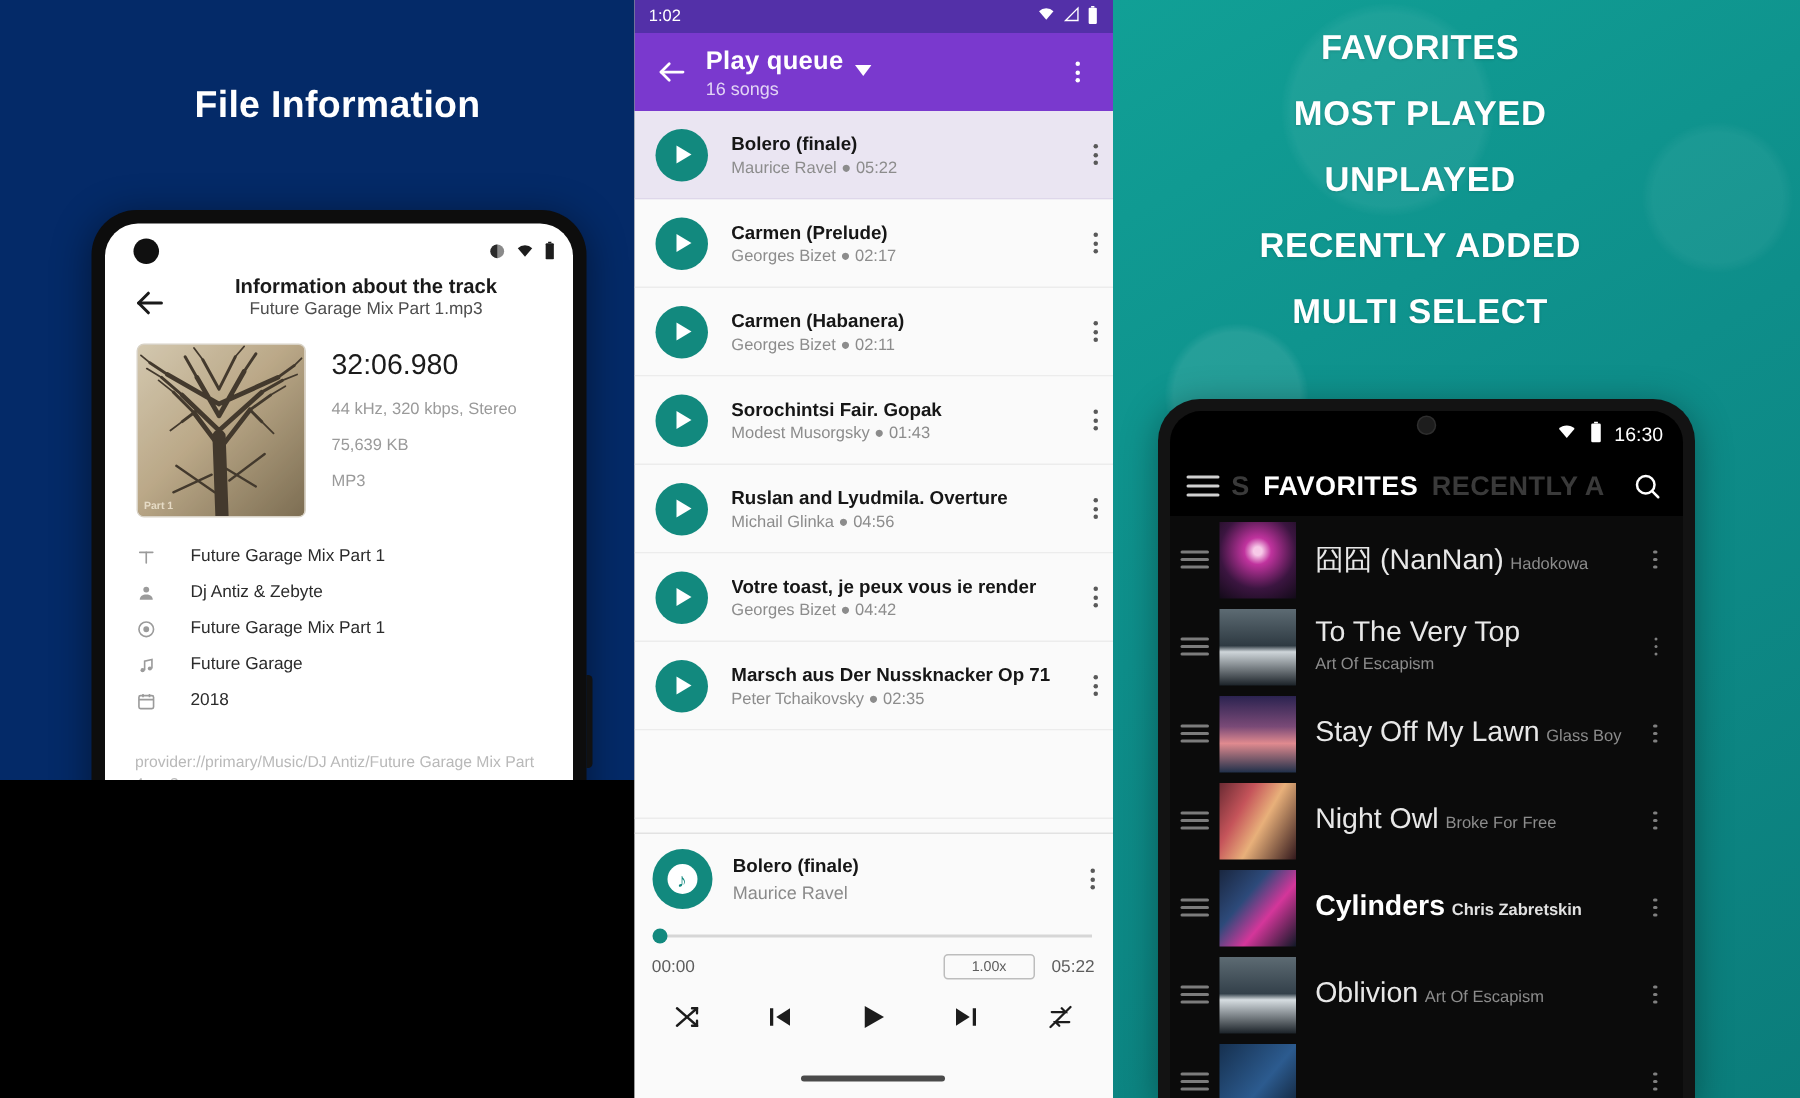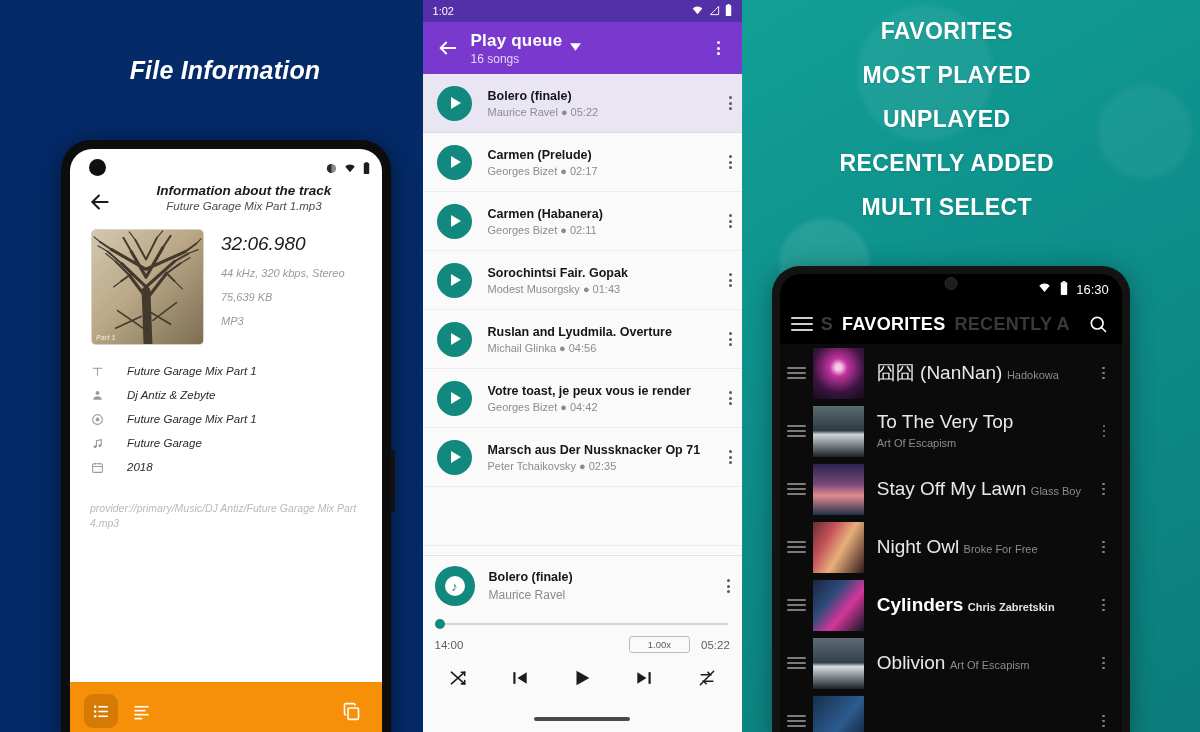--- a/index.html
+++ b/index.html
@@ -5,22 +5,22 @@
   * { box-sizing: border-box; margin: 0; padding: 0; }
   html, body {
     width: 1200px; height: 732px;
     font-family: "Liberation Sans", sans-serif;
     overflow: hidden; background: #000;
   }
   .stage { position: relative; width: 1200px; height: 732px; display: flex; }
 
   
   .panel1 {
-    position: relative; width: 450px; height: 732px;
-    background: #042a68; overflow: hidden; font-style: italic;
+    position: relative; width: 450px; height: 520px;
+    background: #042a68; overflow: hidden;
   }
   .p1-title {
     position: absolute; top: 56px; left: 0; width: 450px;
     text-align: center; color: #ffffff;
     font-size: 25px; font-weight: bold; letter-spacing: .2px;
   }
   .phone1 {
     position: absolute; left: 61px; top: 140px;
     width: 330px; height: 600px;
     background: #0d0d0d; border-radius: 30px 30px 0 0;
@@ -566,21 +566,21 @@
             <i></i>
           </span>
       </div>
 
       <div class="pp-seek">
         <div class="bar"></div>
         <div class="knob"></div>
       </div>
 
       <div class="pp-times">
-        <span class="tl">14:00</span>
+        <span class="tl">00:00</span>
         <span class="spd">1.00x</span>
         <span class="tr">05:22</span>
       </div>
 
       <div class="pp-ctrls">
         <div class="cbtn">
           <svg width="20" height="20" viewBox="0 0 24 24" fill="none" stroke="#1c1c1c" stroke-width="1.9" stroke-linecap="round">
               <path d="M4 5l16 14M4 19L20 5"></path>
               <path d="M16 5h4v4M16 19h4v-4"></path>
             </svg>

